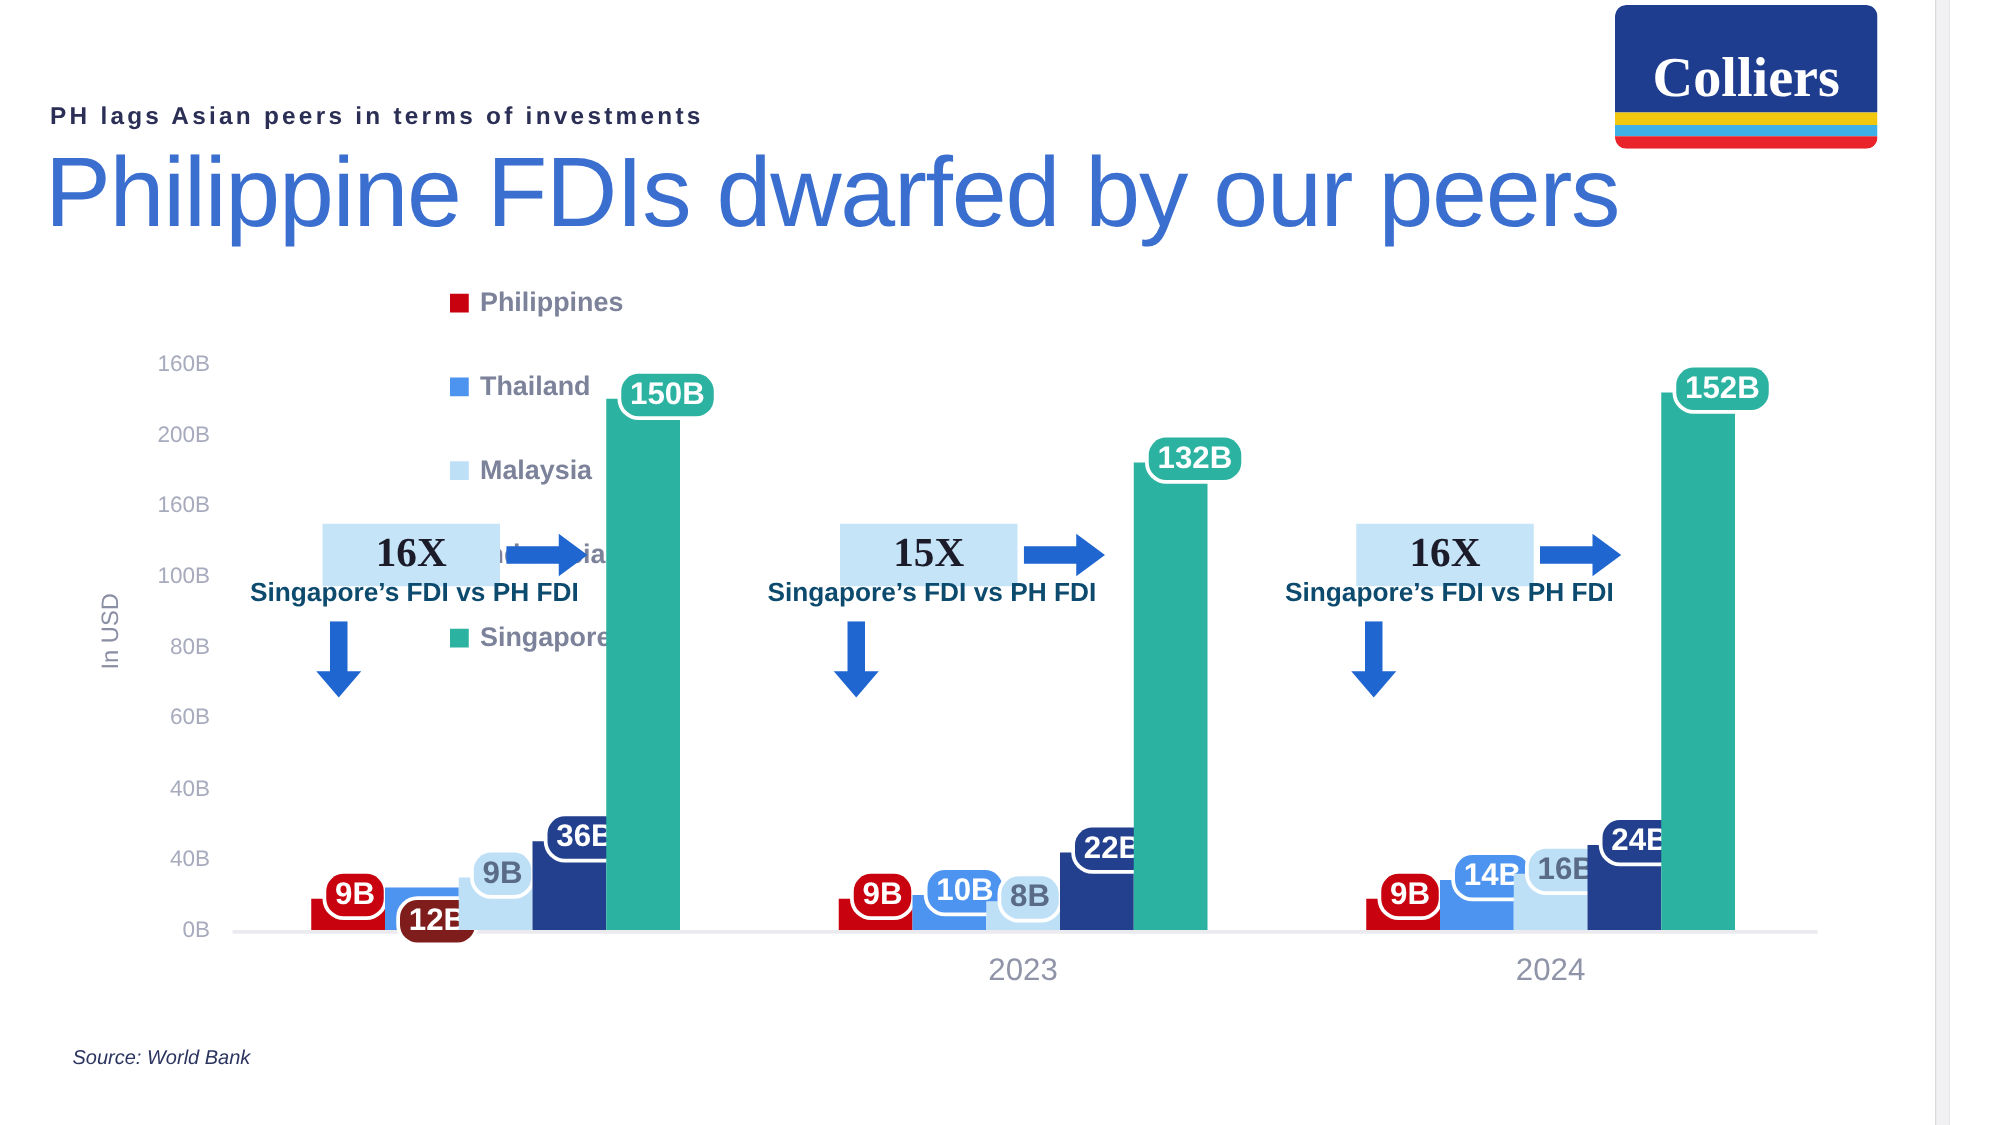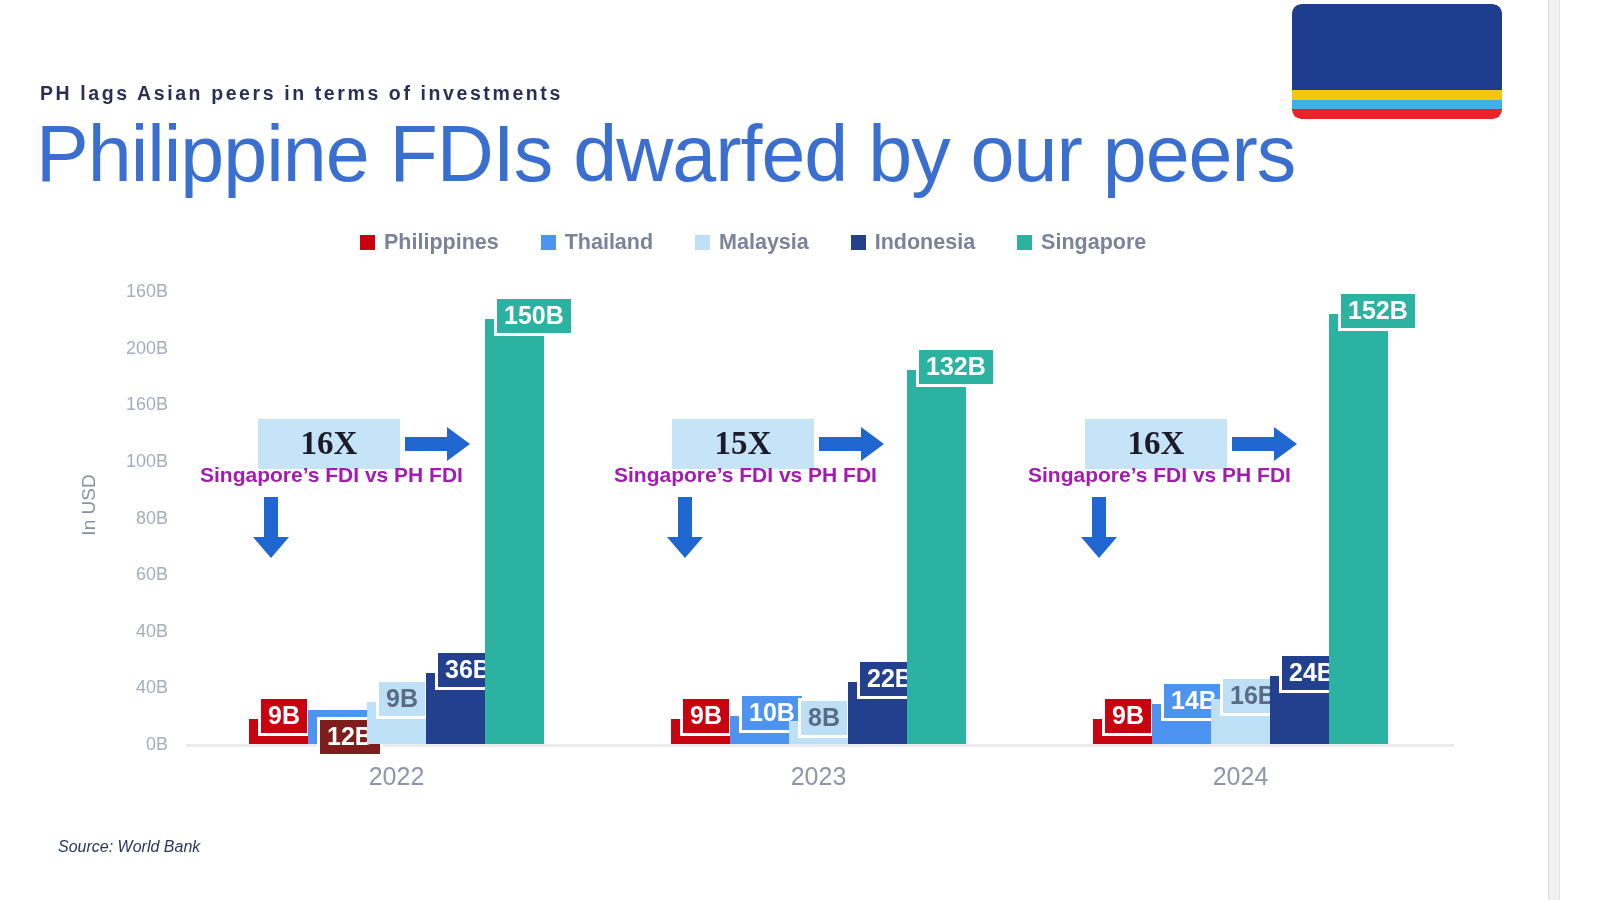--- a/index.html
+++ b/index.html
@@ -93,20 +93,21 @@
   #stripe-yellow { top: 86px;  height: 10px; background: #f2c80f; }
   #stripe-blue   { top: 96px;  height: 9px;  background: #3fb0e5; }
   #stripe-red    { top: 105px; height: 10px; background: #e8242a; border-radius: 0 0 9px 9px; }
 
   
   #legend {
     position: absolute;
     left: 360px; top: 230px;
     display: flex;
     gap: 42px;
+    flex-direction: column;
   }
   .legend-item { display: flex; align-items: center; gap: 9px; }
   .legend-swatch { width: 15px; height: 15px; display: block; }
   .legend-label {
     font-size: 21.5px;
     font-weight: 700;
     color: #7b8299;
     white-space: nowrap;
   }
 
@@ -164,40 +165,41 @@
   }
   .dlabel {
     position: absolute;
     padding: 3px 7px 4px 7px;
     font-size: 25px;
     font-weight: 700;
     line-height: 1.08;
     color: #ffffff;
     white-space: nowrap;
     box-shadow: 0 0 0 3px #ffffff;
+    border-radius: 14px;
   }
 
   
   .annot { position: absolute; }
   .annot-badge {
     position: absolute;
     background: #c5e4f8;
     font-family: "Liberation Serif", serif;
     font-size: 33px;
     font-weight: 700;
     color: #1b1b2a;
     text-align: center;
     padding: 6px 0 7px 0;
     width: 142px;
   }
   .annot-caption {
     position: absolute;
     font-size: 21px;
     font-weight: 700;
-    color: #a21caf;
+    color: #0c4a6e;
     white-space: nowrap;
   }
   .arrow-right { position: absolute; }
   .arrow-down  { position: absolute; }
 
   
   #source {
     position: absolute;
     left: 58px; top: 838px;
     font-size: 16px;
@@ -208,20 +210,21 @@
 </head>
 <body>
 
 <div id="slide">
 
   <div id="eyebrow">PH lags Asian peers in terms of investments</div>
   <div id="headline">Philippine FDIs dwarfed by our peers</div>
 
   <div id="logo">
     <div id="logo-body"></div>
+    <div id="logo-word">Colliers</div>
     <div class="logo-stripe" id="stripe-yellow"></div>
     <div class="logo-stripe" id="stripe-blue"></div>
     <div class="logo-stripe" id="stripe-red"></div>
   </div>
 
   <div id="legend">
       <div class="legend-item">
         <span class="legend-swatch" style="background: rgb(200, 2, 15);"></span>
         <span class="legend-label">Philippines</span>
       </div>
@@ -250,21 +253,20 @@
         <div class="ytick" style="top: 687.375px;">40B</div>
         <div class="ytick" style="top: 630.75px;">40B</div>
         <div class="ytick" style="top: 574.125px;">60B</div>
         <div class="ytick" style="top: 517.5px;">80B</div>
         <div class="ytick" style="top: 460.875px;">100B</div>
         <div class="ytick" style="top: 404.25px;">160B</div>
         <div class="ytick" style="top: 347.625px;">200B</div>
         <div class="ytick" style="top: 291px;">160B</div>
       </div>
     <div id="baseline"></div>
-  <div class="xtick" style="left: 296.5px;">2022</div>
       <div class="bar" style="left: 249px; width: 59px; height: 25.4812px; background: rgb(200, 2, 15);"></div>
       <div class="dlabel" style="background: rgb(200, 2, 15); color: rgb(255, 255, 255); top: 698.519px; left: 261px;">9B</div>
       <div class="bar" style="left: 308px; width: 59px; height: 33.975px; background: rgb(77, 148, 240);"></div>
       <div class="dlabel" style="background: #7f1d1d; color: rgb(255, 255, 255); top: 720px; left: 320px;">12B</div>
       <div class="bar" style="left: 367px; width: 59px; height: 42.4688px; background: rgb(190, 224, 247);"></div>
       <div class="dlabel" style="background: rgb(190, 224, 247); color: rgb(90, 107, 134); top: 681.531px; left: 379px;">9B</div>
       <div class="bar" style="left: 426px; width: 59px; height: 70.7812px; background: rgb(35, 64, 142);"></div>
       <div class="dlabel" style="background: rgb(35, 64, 142); color: rgb(255, 255, 255); top: 653.219px; left: 438px;">36B</div>
       <div class="bar" style="left: 485px; width: 59px; height: 424.688px; background: rgb(43, 178, 160);"></div>
       <div class="dlabel" style="background: rgb(43, 178, 160); color: rgb(255, 255, 255); top: 299.312px; left: 497px;">150B</div>

